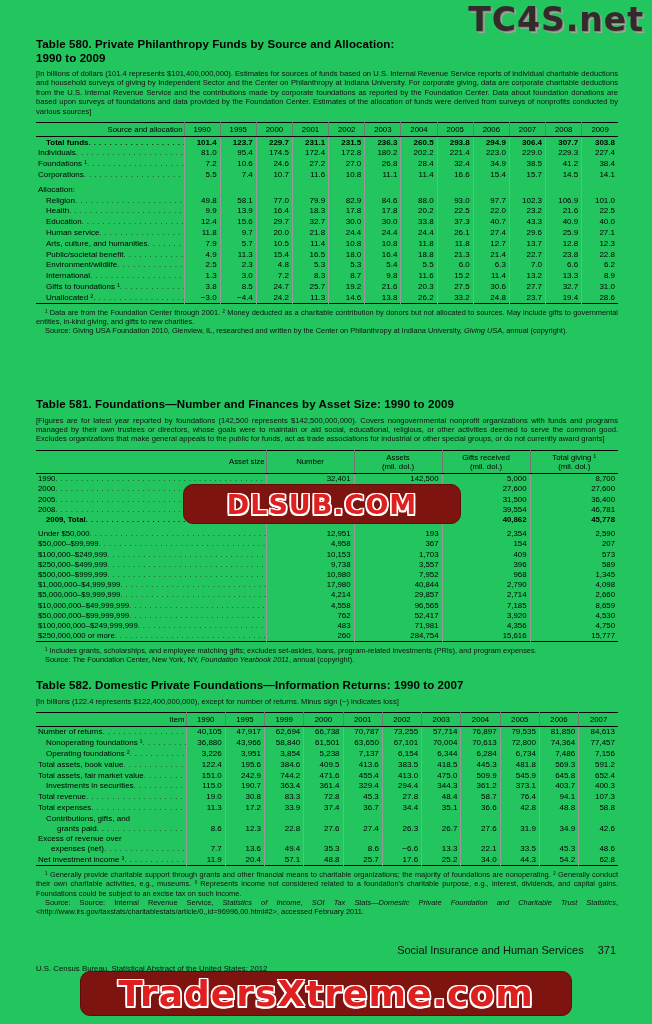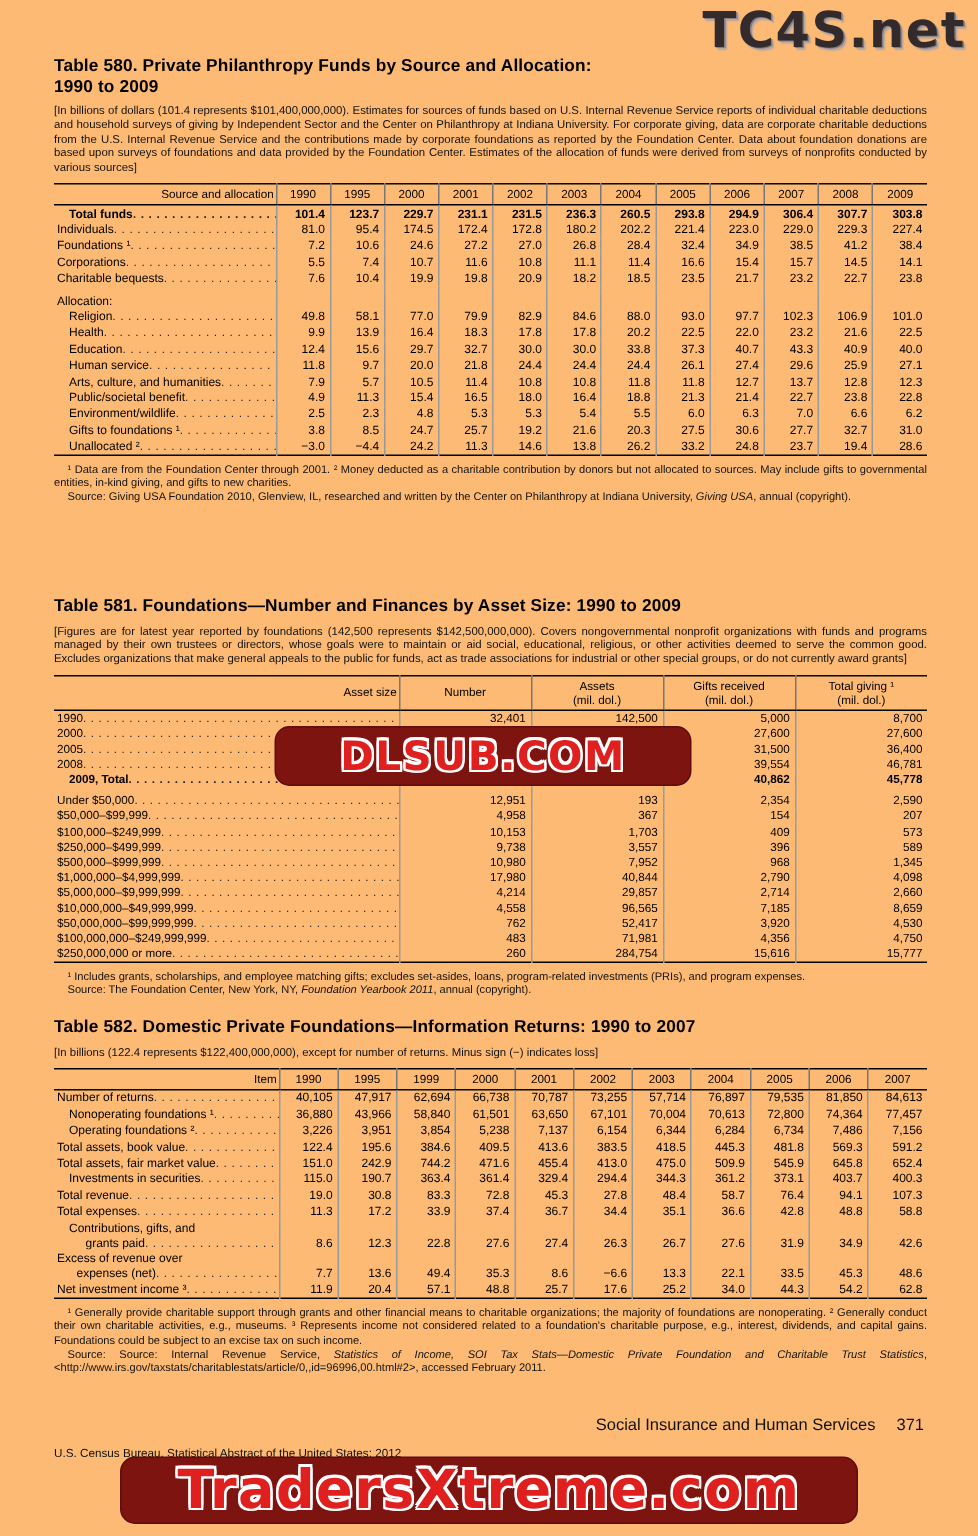--- a/index.html
+++ b/index.html
@@ -1,17 +1,17 @@
 <!DOCTYPE html>
 <html><head>
 <meta charset="utf-8">
 <style>
   *{margin:0;padding:0;box-sizing:border-box;}
   html,body{background:#d9d9d9;}
-  #page{position:relative;width:652px;height:1024px;margin:0 auto;background:#fdba74;
+  #page{position:relative;width:652px;height:1024px;margin:0 auto;background:#22c55e;
         font-family:"Liberation Sans",sans-serif;color:#000;overflow:hidden;}
   .sec{position:absolute;left:36px;width:582px;overflow:hidden;}
   #sec580{top:38px;height:358px;}
   #sec581{top:398px;height:286px;}
   #sec582{top:679px;height:262px;}
   h2.tbl-title{font-size:11.5px;line-height:13.5px;font-weight:bold;letter-spacing:.1px;margin-bottom:4px;}
   p.intro{font-size:7.6px;line-height:9.4px;text-align:justify;color:#111;margin-bottom:6px;}
   table.data{width:100%;border-collapse:collapse;table-layout:fixed;
              border-top:1.6px solid #000;border-bottom:1.4px solid #000;margin-bottom:4px;}
   table.data th{font-weight:normal;font-size:7.8px;line-height:9px;text-align:center;vertical-align:middle;
@@ -167,40 +167,20 @@
             <td class="val">11.6</td>
             <td class="val">10.8</td>
             <td class="val">11.1</td>
             <td class="val">11.4</td>
             <td class="val">16.6</td>
             <td class="val">15.4</td>
             <td class="val">15.7</td>
             <td class="val">14.5</td>
             <td class="val">14.1</td>
           </tr>
-          <tr>
-            <td class="stub ind0">
-              <div class="ll">
-                <span class="lt">Charitable bequests</span>
-                <span class="dots"></span>
-              </div>
-            </td>
-            <td class="val">7.6</td>
-            <td class="val">10.4</td>
-            <td class="val">19.9</td>
-            <td class="val">19.8</td>
-            <td class="val">20.9</td>
-            <td class="val">18.2</td>
-            <td class="val">18.5</td>
-            <td class="val">23.5</td>
-            <td class="val">21.7</td>
-            <td class="val">23.2</td>
-            <td class="val">22.7</td>
-            <td class="val">23.8</td>
-          </tr>
           <tr class="spacer">
             <td class="stub ind0"></td>
             <td class="val"></td>
             <td class="val"></td>
             <td class="val"></td>
             <td class="val"></td>
             <td class="val"></td>
             <td class="val"></td>
             <td class="val"></td>
             <td class="val"></td>
@@ -360,20 +340,40 @@
             <td class="val">4.8</td>
             <td class="val">5.3</td>
             <td class="val">5.3</td>
             <td class="val">5.4</td>
             <td class="val">5.5</td>
             <td class="val">6.0</td>
             <td class="val">6.3</td>
             <td class="val">7.0</td>
             <td class="val">6.6</td>
             <td class="val">6.2</td>
+          </tr>
+          <tr>
+            <td class="stub ind1">
+              <div class="ll">
+                <span class="lt">International</span>
+                <span class="dots"></span>
+              </div>
+            </td>
+            <td class="val">1.3</td>
+            <td class="val">3.0</td>
+            <td class="val">7.2</td>
+            <td class="val">8.3</td>
+            <td class="val">8.7</td>
+            <td class="val">9.8</td>
+            <td class="val">11.6</td>
+            <td class="val">15.2</td>
+            <td class="val">11.4</td>
+            <td class="val">13.2</td>
+            <td class="val">13.3</td>
+            <td class="val">8.9</td>
           </tr>
           <tr>
             <td class="stub ind1">
               <div class="ll">
                 <span class="lt">Gifts to foundations ¹</span>
                 <span class="dots"></span>
               </div>
             </td>
             <td class="val">3.8</td>
             <td class="val">8.5</td>

